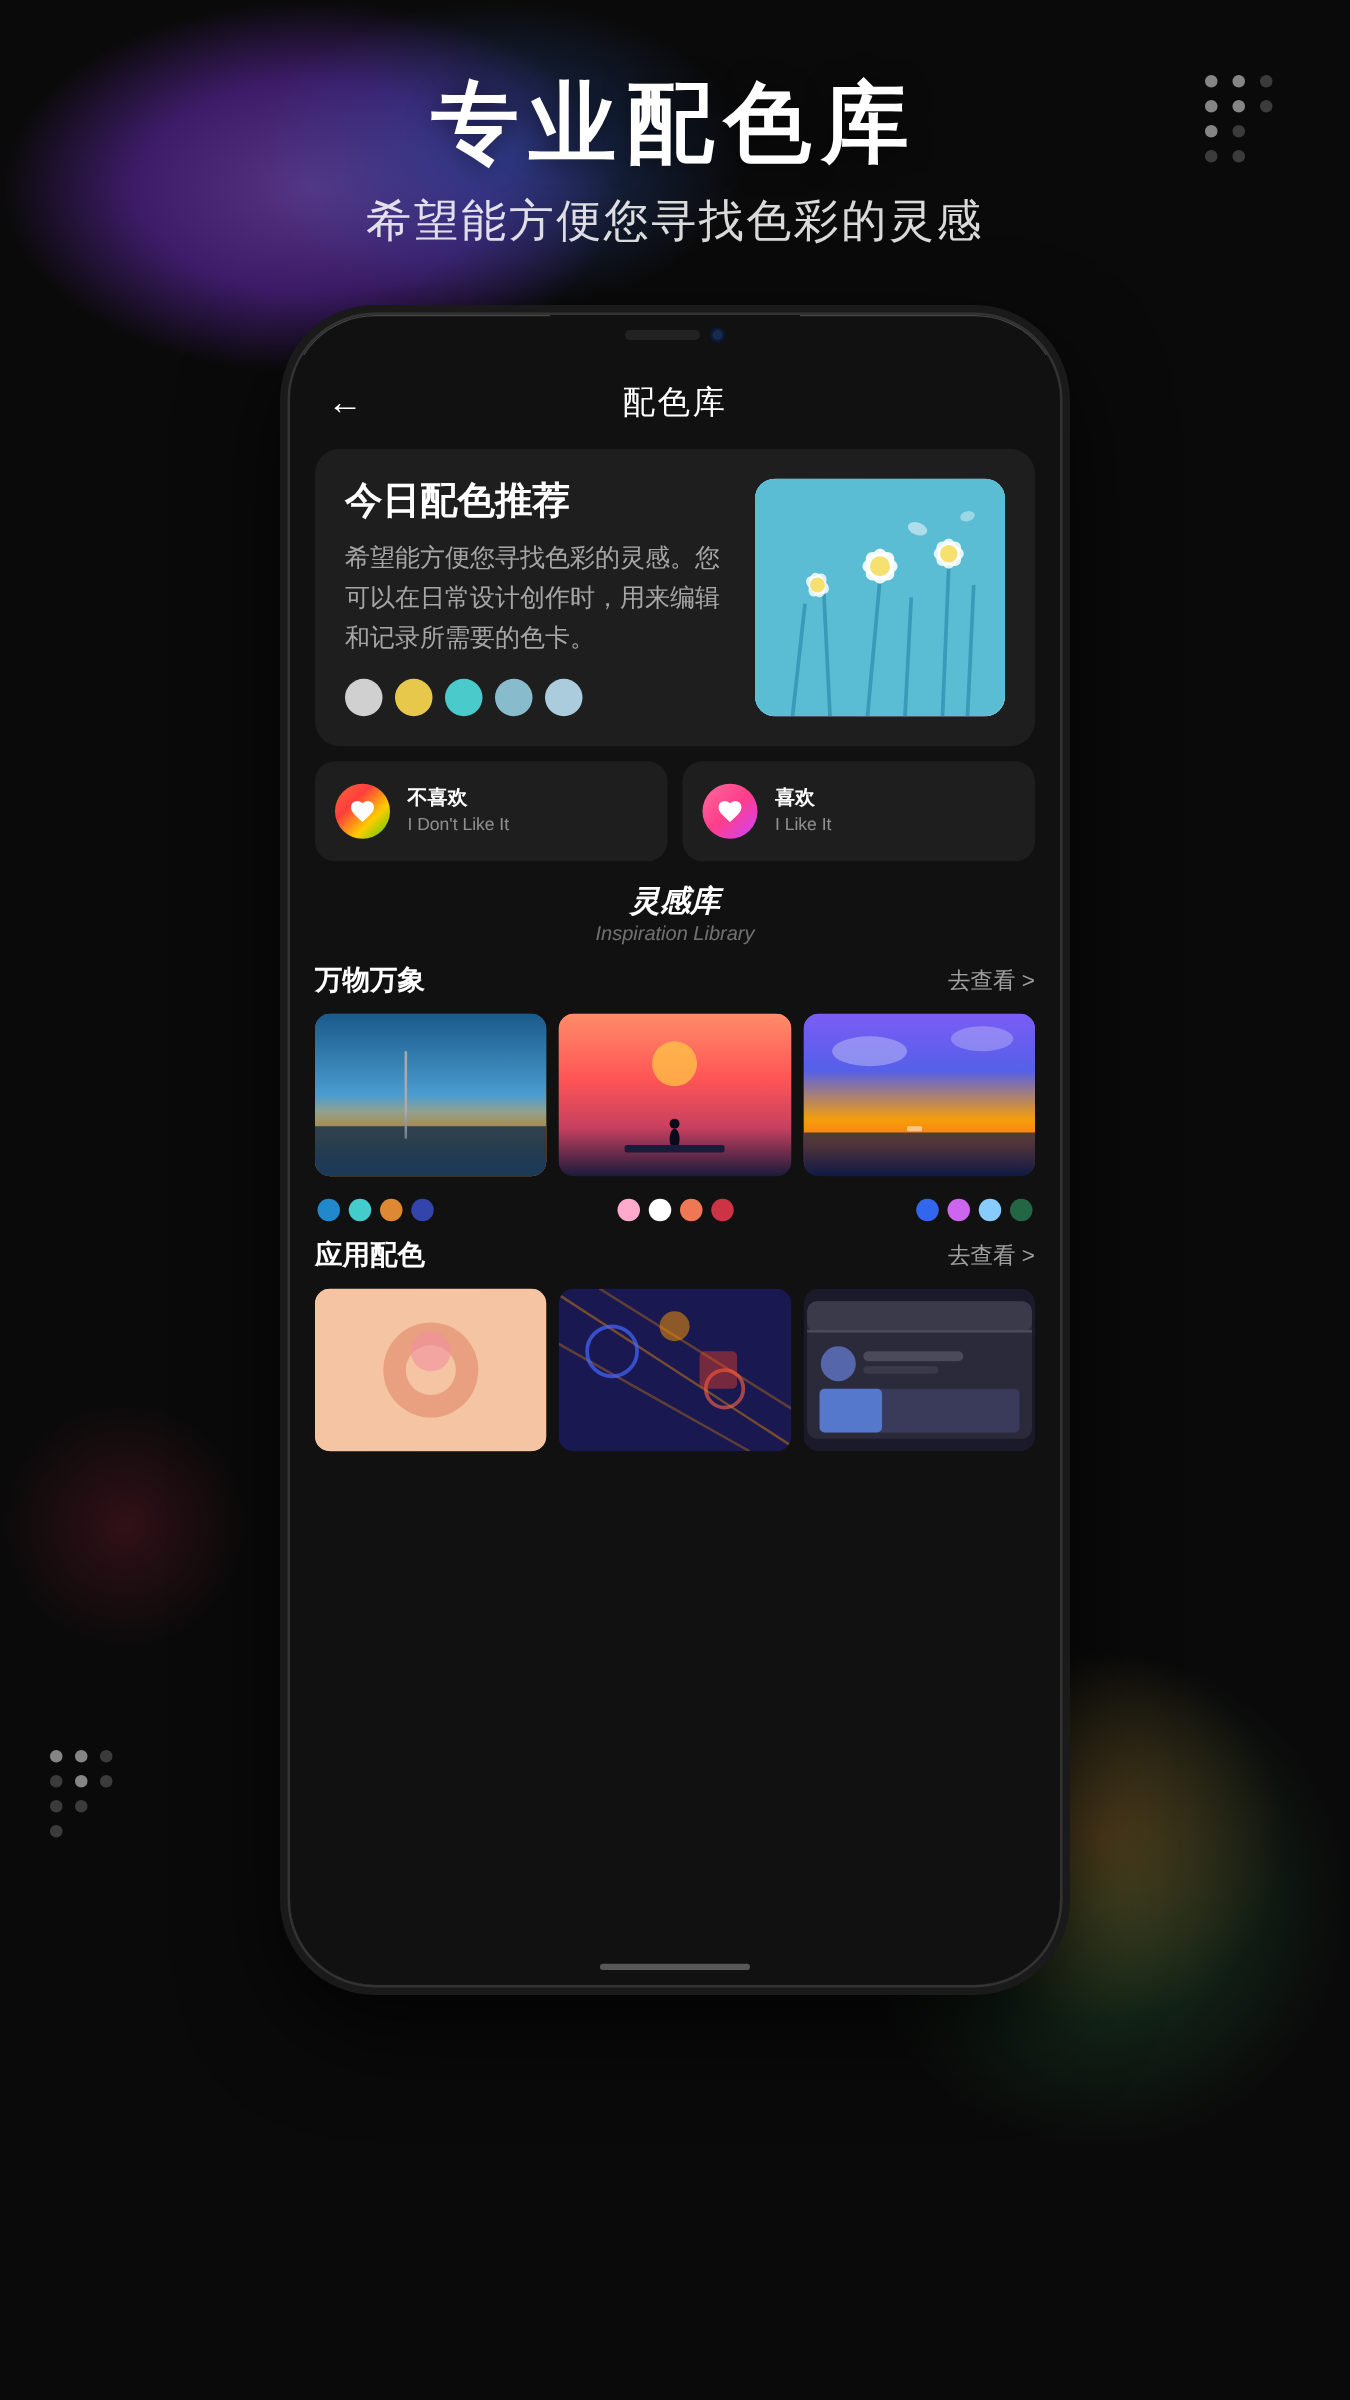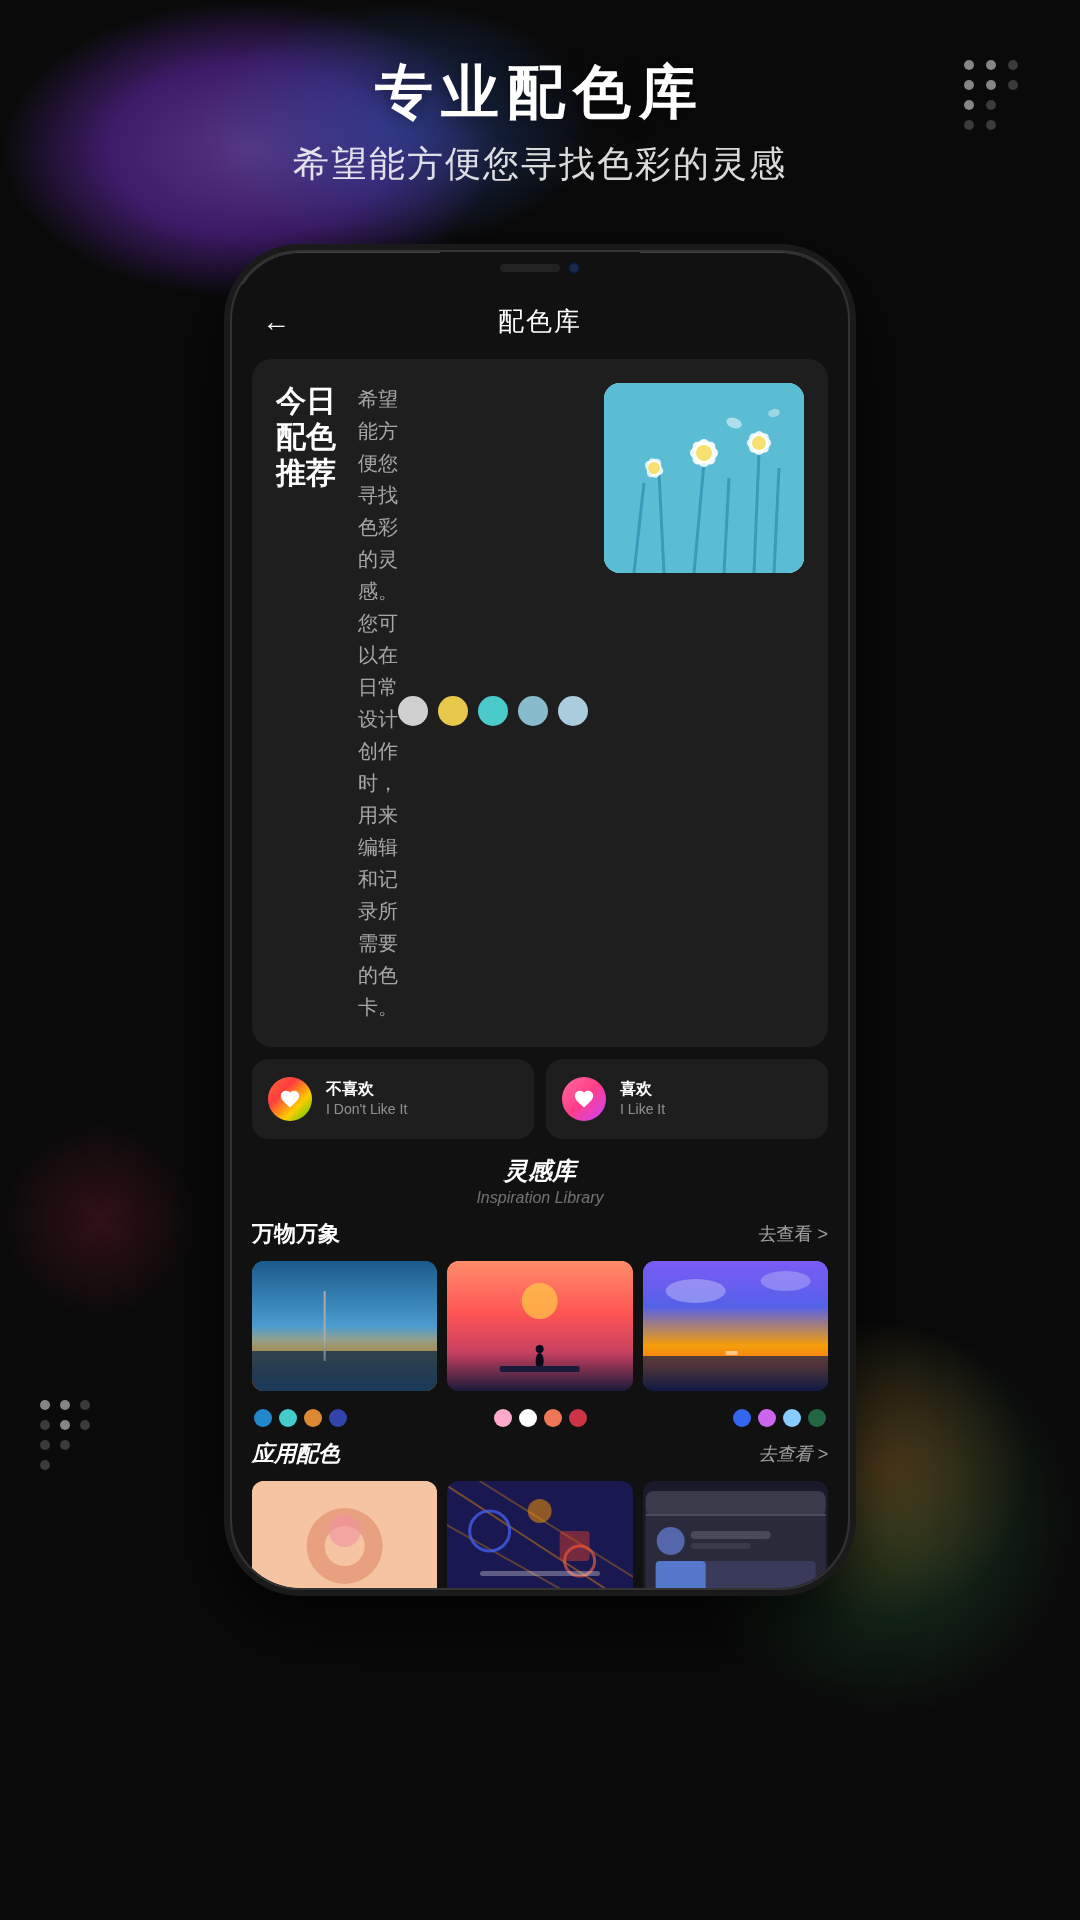--- a/index.html
+++ b/index.html
@@ -57,21 +57,21 @@
     
     .header-area {
       position: absolute;
       top: 60px;
       left: 80px;
       right: 80px;
       text-align: center;
       z-index: 10;
     }
     .main-title {
-      font-size: 58px;
+      font-size: 70px;
       font-weight: 900;
       color: #ffffff;
       letter-spacing: 8px;
       text-shadow: 0 2px 20px rgba(0,0,0,0.5);
       line-height: 1.1;
     }
     .sub-title {
       font-size: 36px;
       color: rgba(255,255,255,0.85);
       margin-top: 16px;
@@ -193,21 +193,21 @@
       border-radius: 20px;
       padding: 24px;
       display: flex;
       gap: 16px;
       position: relative;
       min-height: 220px;
     }
     .color-card-left {
       flex: 1;
       display: flex;
-      flex-direction: row;
+      flex-direction: column;
       justify-content: space-between;
     }
     .color-card-title {
       font-size: 30px;
       font-weight: 700;
       color: #ffffff;
       line-height: 1.2;
       margin-bottom: 12px;
     }
     .color-card-desc {
@@ -367,21 +367,20 @@
     }
     .cdot {
       width: 18px; height: 18px;
       border-radius: 50%;
       flex-shrink: 0;
     }
 
     
     .category-section2 {
       margin: 12px 20px 8px;
-      font-style: italic;
     }
 
     
     .app-img-1 {
       background: linear-gradient(135deg, #f5c5a3 0%, #f0b090 50%, #e8a080 100%);
       display: flex;
       align-items: center;
       justify-content: center;
     }
     .app-img-2 {

